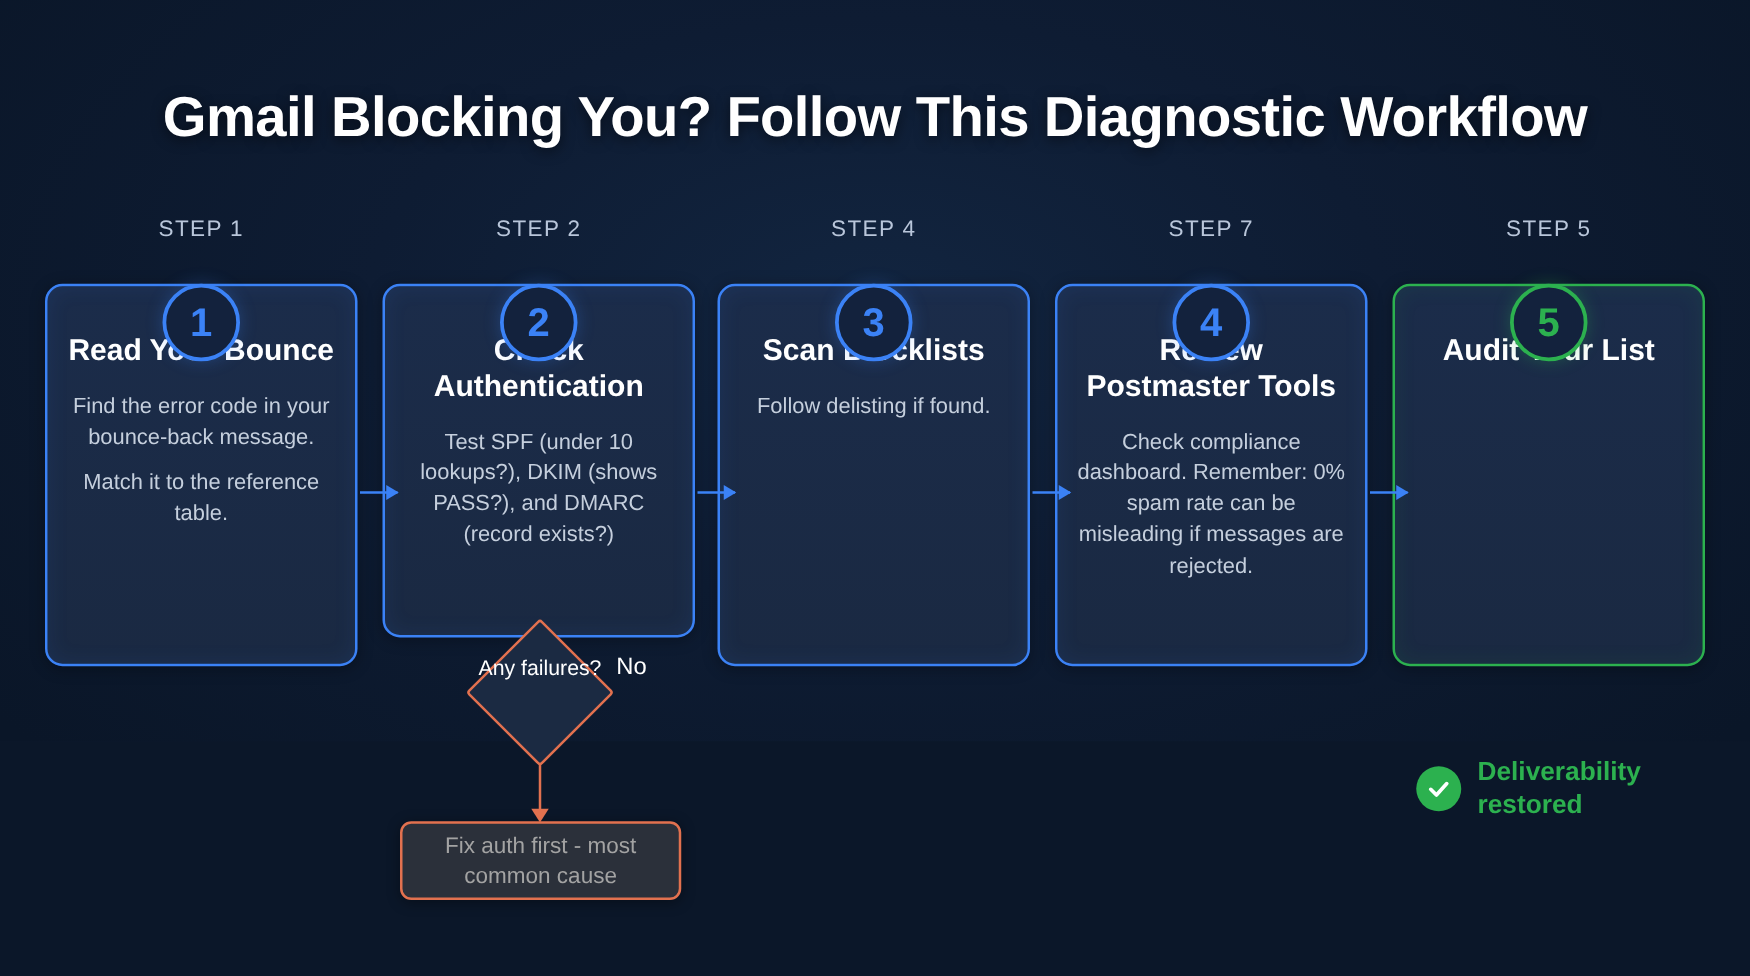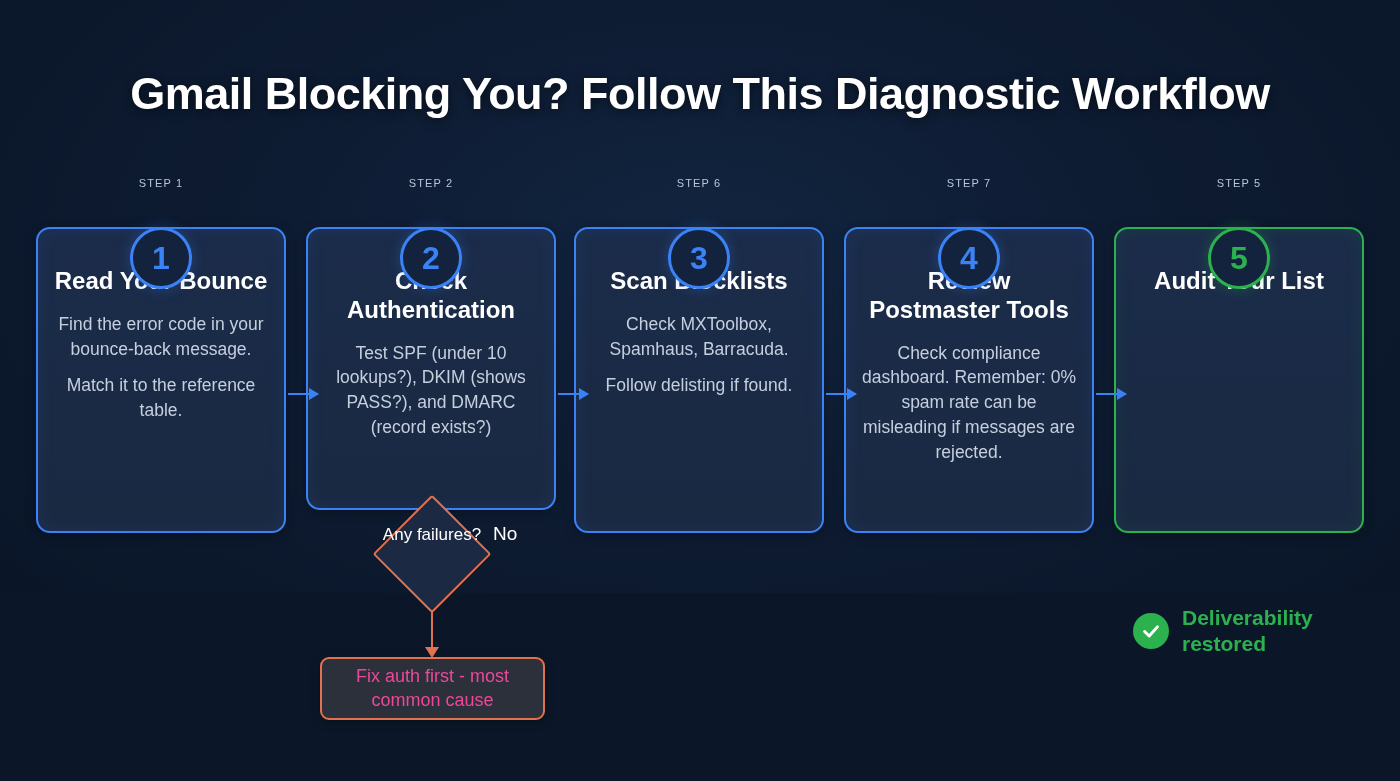--- a/index.html
+++ b/index.html
@@ -30,21 +30,21 @@
   }
 
   
   .step-col {
     position:absolute;
     top:170px;
     width:250px;
   }
   .step-label {
     text-align:center;
-    font-size:11px;
+    font-size:18px;
     letter-spacing:1.1px;
     color:#b9c6da;
     margin-bottom:0px;
     height:26px;
     line-height:26px;
   }
 
   .card-wrap { position:relative; }
 
   
@@ -169,21 +169,21 @@
   
   #warn-box {
     position:absolute;
     left:320px; top:657px;
     width:225px; height:63px;
     border:2.5px solid #e2714f;
     border-radius:9px;
     background:#2b303a;
     display:flex; align-items:center; justify-content:center;
     text-align:center;
-    color:#ec4899;
+    color:#a3a3a3;
     font-size:18px;
     line-height:1.3;
     padding:0 10px;
     box-shadow:0 2px 10px rgba(0,0,0,0.35);
   }
 
   
   #outcome {
     position:absolute;
     left:1133px; top:605px;
@@ -233,27 +233,26 @@
       <div class="card short">
         <div class="card-title">Check Authentication</div>
         <div class="card-body">
           <p>Test SPF (under 10 lookups?), DKIM (shows PASS?), and DMARC (record exists?)</p>
         </div>
       </div>
     </div>
   </div>
 
   <div class="step-col" style="left:574px;">
-    <div class="step-label">STEP 6</div>
+    <div class="step-label">STEP 4</div>
     <div class="card-wrap">
       <div class="num-badge">3</div>
       <div class="card">
         <div class="card-title">Scan Blocklists</div>
         <div class="card-body">
-          <p>Check MXToolbox, Spamhaus, Barracuda.</p>
           <p>Follow delisting if found.</p>
         </div>
       </div>
     </div>
   </div>
 
   <div class="step-col" style="left:844px;">
     <div class="step-label">STEP 7</div>
     <div class="card-wrap">
       <div class="num-badge">4</div>

